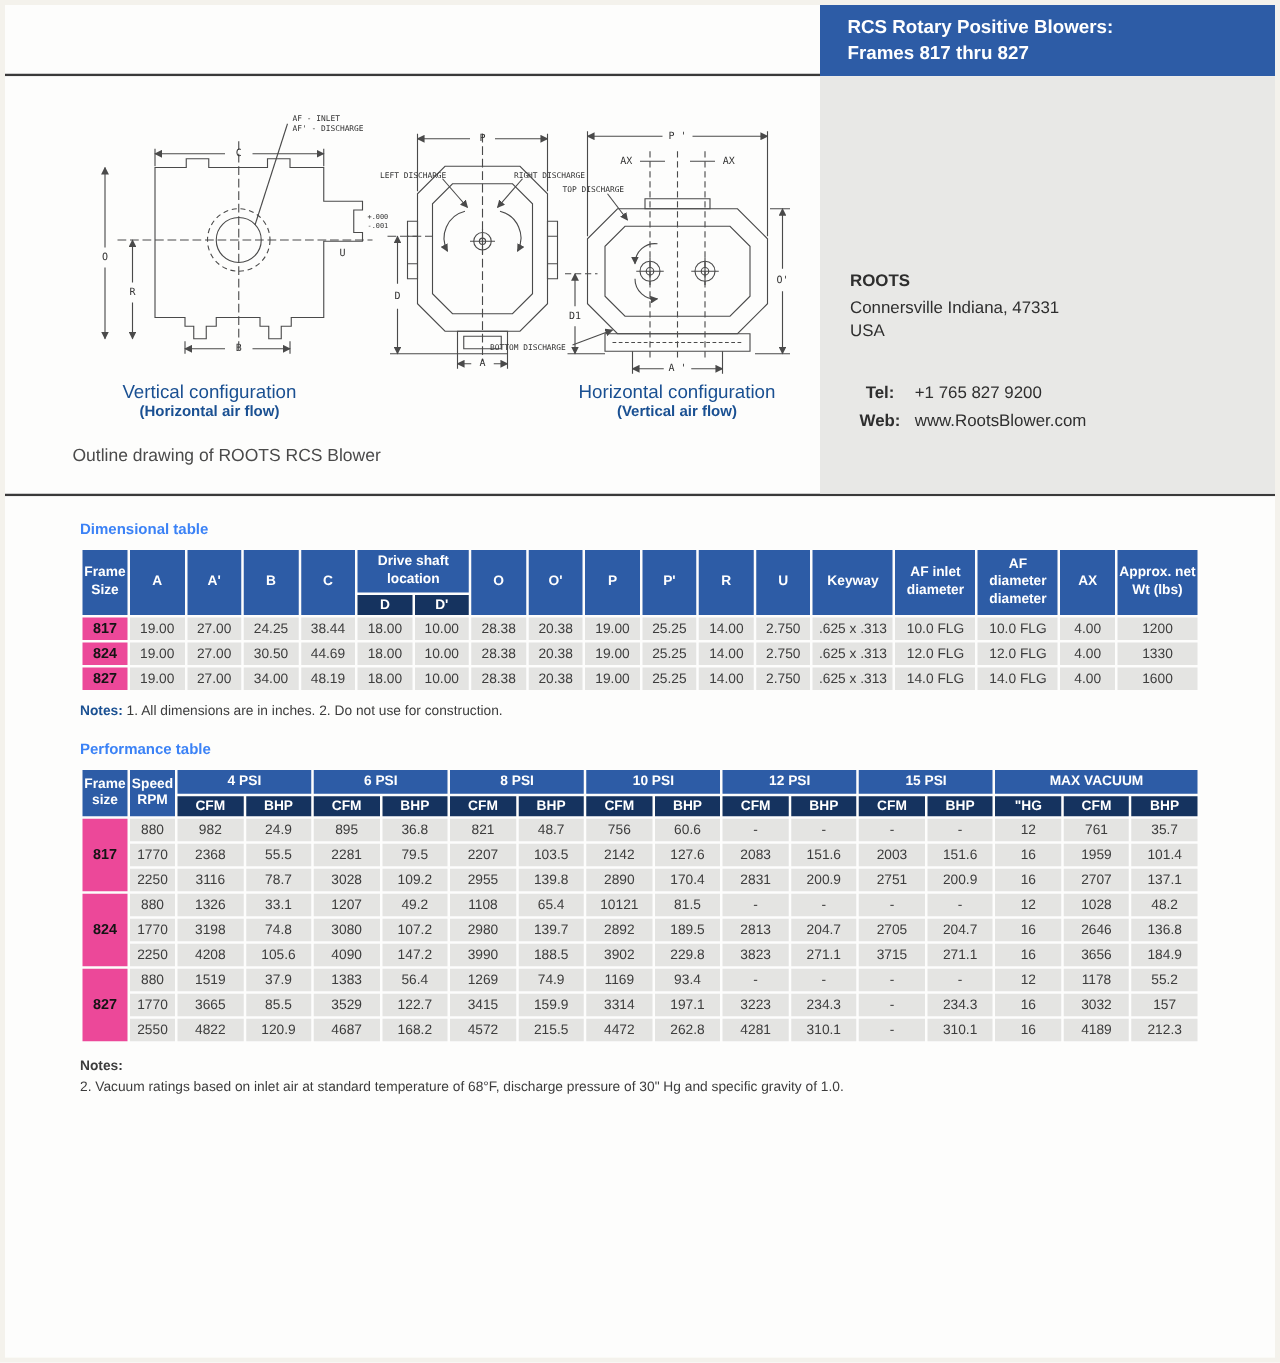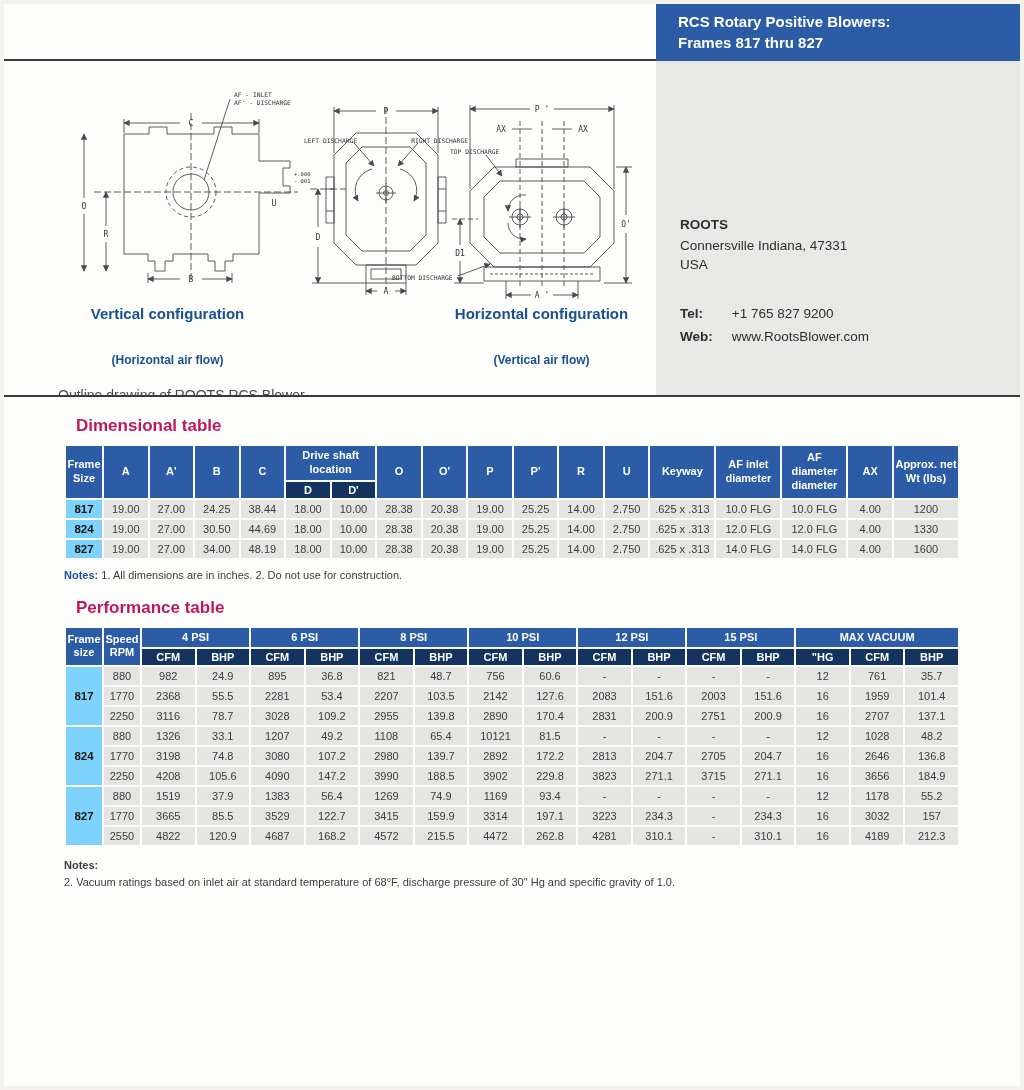--- a/index.html
+++ b/index.html
@@ -15,40 +15,40 @@
   .upper-row { display:flex; height:336px; flex:0 0 auto; border-bottom:2px solid #3a3a3a; background:#fdfdfc; }
   .drawings-area { flex:1; position:relative; overflow:hidden; }
   .dwg { margin:16px 0 0 50px; display:block; }
   .dwg path, .dwg rect, .dwg circle { vector-effect:non-scaling-stroke; }
   .dwg-dim   { font:8px "DejaVu Sans Mono", monospace; fill:#333; text-anchor:middle; dominant-baseline:middle; }
   .dwg-label { font:6.3px "DejaVu Sans Mono", monospace; fill:#333; dominant-baseline:middle; }
   .dwg-tiny  { font:5.5px "DejaVu Sans Mono", monospace; fill:#333; dominant-baseline:middle; }
   .captions { display:flex; margin-top:2px; }
   .caption-vert { margin-left:54px; width:222px; text-align:center; }
   .caption-horz { margin-left:150px; width:232px; text-align:center; }
-  .caption-title { font-size:15px; font-weight:700; color:#1a5092; }
-  .caption-sub { font-size:12px; font-weight:700; color:#1a5092;margin-top:31px; }
+  .caption-title { font-size:15px; font-weight:400; color:#1a5092; }
+  .caption-sub { font-size:12px; font-weight:700; color:#1a5092; }
   .outline-note { margin:20px 4px 0 54px; font-size:14px; color:#4a4a4a; }
 
   .contact-panel { width:364px; background:#e8e8e6; padding:156px 24px 0 24px; font-size:13.5px; color:#2e2e2e; }
   .contact-heading { color:#1a5092; font-weight:700; font-size:15.5px; margin-bottom:13px; }
   .contact-company { font-weight:700; margin-bottom:4px; }
   .contact-line { line-height:1.42; }
   .contact-kv { margin-top:8px; }
   .contact-kv.first { margin-top:32px; }
-  .kv-label { font-weight:700; display:inline-block; width:48px; }
+  .kv-label { font-weight:700; display:inline-block; width:48px;text-align:center; }
 
   
   .tables-area { flex:1; padding:2px 60px 0 60px; background:#fdfdfc; }
-  .section-title { font-size:17px; color:#be185d; font-weight:700; margin:17px 0 8px 12px; }
+  .section-title { font-size:12px; color:#3b82f6; font-weight:700; margin:17px 0 8px 0; }
   .data-table { width:100%; border-collapse:separate; border-spacing:2px; table-layout:fixed; }
   .data-table th.mid  { background:#2d5ca6; color:#fff; font-weight:700; font-size:11px; padding:3px 1px; line-height:1.25; text-align:center; vertical-align:middle; }
   .data-table th.dark { background:#15335f; color:#fff; font-weight:700; font-size:11px; padding:2px 1px; text-align:center; }
   .data-table td { background:#e4e4e2; color:#3c3c3c; font-size:11px; padding:3px 1px; text-align:center; }
-  .data-table th.frame-cell { background:#7dd3fc; color:#141414; font-weight:700; font-size:11.5px; text-align:center; vertical-align:middle; }
+  .data-table th.frame-cell { background:#ec4899; color:#141414; font-weight:700; font-size:11.5px; text-align:center; vertical-align:middle; }
   .w-frame { width:36px; }
   .w-wide  { width:64px; }
   .notes-inline { font-size:11px; color:#3c3c3c; margin:9px 0 0 0; }
   .notes-label { color:#1a5092; font-weight:700; }
   .notes-block { margin-top:10px; }
   .notes-line { font-size:11px; color:#3c3c3c; line-height:1.5; }
 </style>
 </head>
 <body>
 
@@ -351,21 +351,21 @@
             <td>-</td>
             <td>12</td>
             <td>761</td>
             <td>35.7</td>
           </tr>
           <tr>
             <td>1770</td>
             <td>2368</td>
             <td>55.5</td>
             <td>2281</td>
-            <td>53.4</td>
+            <td>79.5</td>
             <td>2207</td>
             <td>103.5</td>
             <td>2142</td>
             <td>127.6</td>
             <td>2083</td>
             <td>151.6</td>
             <td>2003</td>
             <td>151.6</td>
             <td>16</td>
             <td>1959</td>
@@ -410,21 +410,21 @@
           </tr>
           <tr>
             <td>1770</td>
             <td>3198</td>
             <td>74.8</td>
             <td>3080</td>
             <td>107.2</td>
             <td>2980</td>
             <td>139.7</td>
             <td>2892</td>
-            <td>172.2</td>
+            <td>189.5</td>
             <td>2813</td>
             <td>204.7</td>
             <td>2705</td>
             <td>204.7</td>
             <td>16</td>
             <td>2646</td>
             <td>136.8</td>
           </tr>
           <tr>
             <td>2250</td>

